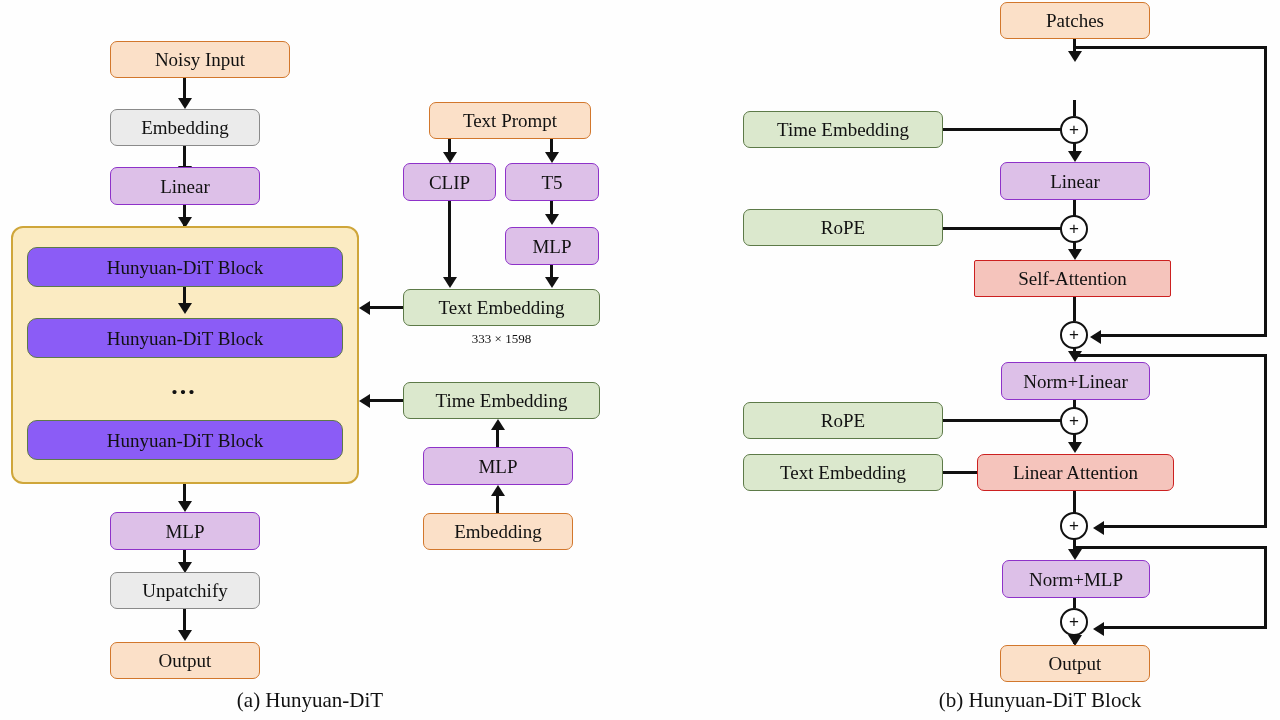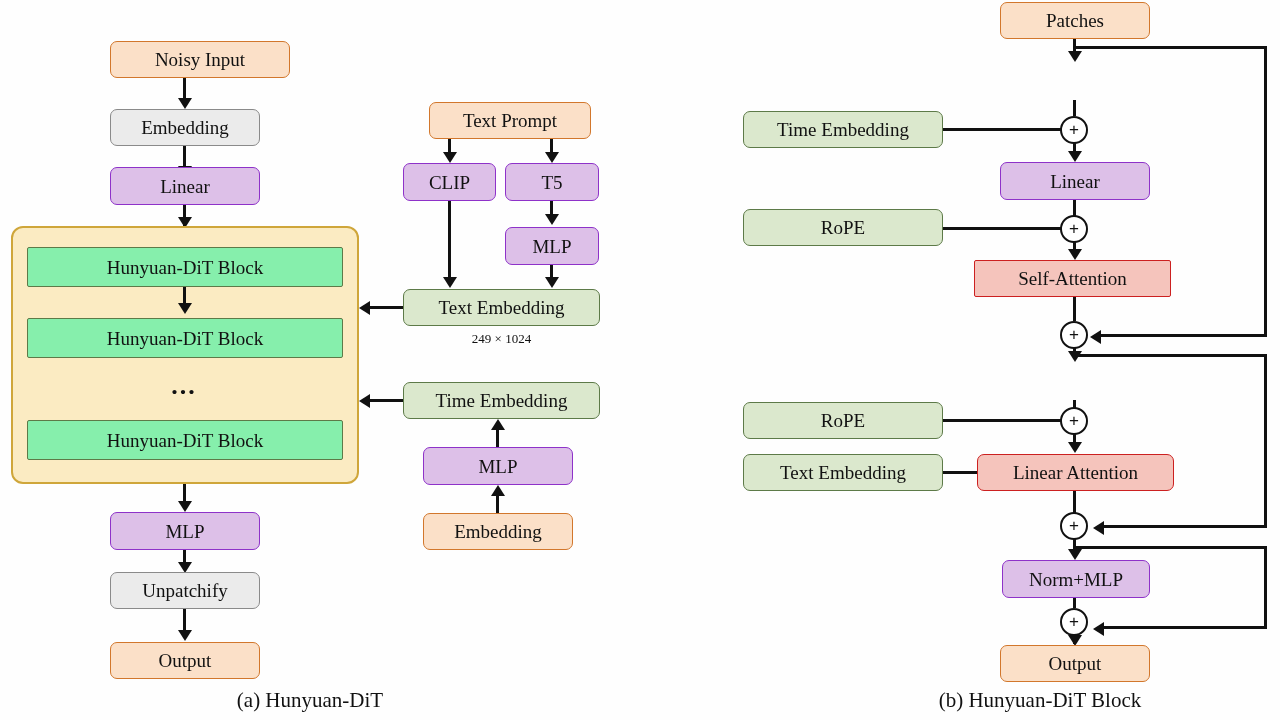--- a/index.html
+++ b/index.html
@@ -17,21 +17,21 @@
     border-width:1.6px;
     border-style:solid;
     border-radius:7px;
   }
   .n-orange{background:#fbe0c8;border-color:#d2772c;}
   .n-gray  {background:#ebebeb;border-color:#8a8a8a;}
   .n-purple{background:#ddc0e8;border-color:#8e32c9;}
   .n-green {background:#dbe8cd;border-color:#5d7a48;}
   .n-red   {background:#f5c4bc;border-color:#cc2020;}
   .n-sq    {border-radius:2px;}
-  .n-block {background:#86efac;border-color:#5d7a48;border-radius:2px;border-width:1.3px;}
+  .n-block {background:#8b5cf6;border-color:#5d7a48;border-radius:10px;border-width:1.3px;}
 
   .container-yellow{
     position:absolute;box-sizing:border-box;
     background:#fbebc2;border:2px solid #cfa63a;border-radius:12px;
   }
 
   .dots{position:absolute;font-size:26px;line-height:1;color:#111;font-weight:bold;
         letter-spacing:2px;display:flex;align-items:center;justify-content:center;}
 
   .plus{
@@ -114,21 +114,21 @@
 
   <div class="seg segv" style="left:550px;top:201px;height:14px;"></div>
   <div class="ah ah-down" style="left:544.5px;top:214px;"></div>
 
   <div class="node n-purple" style="left:505px;top:227px;width:94px;height:38px;">MLP</div>
 
   <div class="seg segv" style="left:550px;top:265px;height:14px;"></div>
   <div class="ah ah-down" style="left:544.5px;top:277px;"></div>
 
   <div class="node n-green" style="left:403px;top:289px;width:197px;height:37px;">Text Embedding</div>
-  <div class="dimlabel" style="left:403px;top:331px;width:197px;text-align:center;">249 × 1024</div>
+  <div class="dimlabel" style="left:403px;top:331px;width:197px;text-align:center;">333 × 1598</div>
 
   <div class="seg segh" style="left:370px;top:306px;width:33px;"></div>
   <div class="ah ah-left" style="left:359px;top:300.5px;"></div>
 
   <div class="node n-green" style="left:403px;top:382px;width:197px;height:37px;">Time Embedding</div>
   <div class="seg segh" style="left:370px;top:399px;width:33px;"></div>
   <div class="ah ah-left" style="left:359px;top:393.5px;"></div>
 
   <div class="seg segv" style="left:496px;top:430px;height:17px;"></div>
   <div class="ah ah-up" style="left:490.5px;top:419px;"></div>
@@ -176,20 +176,21 @@
 
   <div class="plus" style="left:1060px;top:320.5px;">+</div>
   <div class="seg segv" style="left:1073px;top:348px;height:8px;"></div>
   <div class="ah ah-down" style="left:1067.5px;top:351px;"></div>
 
   <div class="seg segh" style="left:1073px;top:354px;width:194px;"></div>
   <div class="seg segv" style="left:1264px;top:354px;height:174px;"></div>
   <div class="seg segh" style="left:1104px;top:525px;width:163px;"></div>
   <div class="ah ah-left" style="left:1093px;top:520.5px;"></div>
 
+  <div class="node n-purple" style="left:1001px;top:362px;width:149px;height:38px;">Norm+Linear</div>
   <div class="seg segv" style="left:1073px;top:400px;height:8px;"></div>
 
   <div class="node n-green" style="left:743px;top:402px;width:200px;height:37px;">RoPE</div>
   <div class="seg segh" style="left:943px;top:419px;width:118px;"></div>
 
   <div class="plus" style="left:1060px;top:406.5px;">+</div>
   <div class="seg segv" style="left:1073px;top:434px;height:10px;"></div>
   <div class="ah ah-down" style="left:1067.5px;top:442px;"></div>
 
   <div class="node n-green" style="left:743px;top:454px;width:200px;height:37px;">Text Embedding</div>

